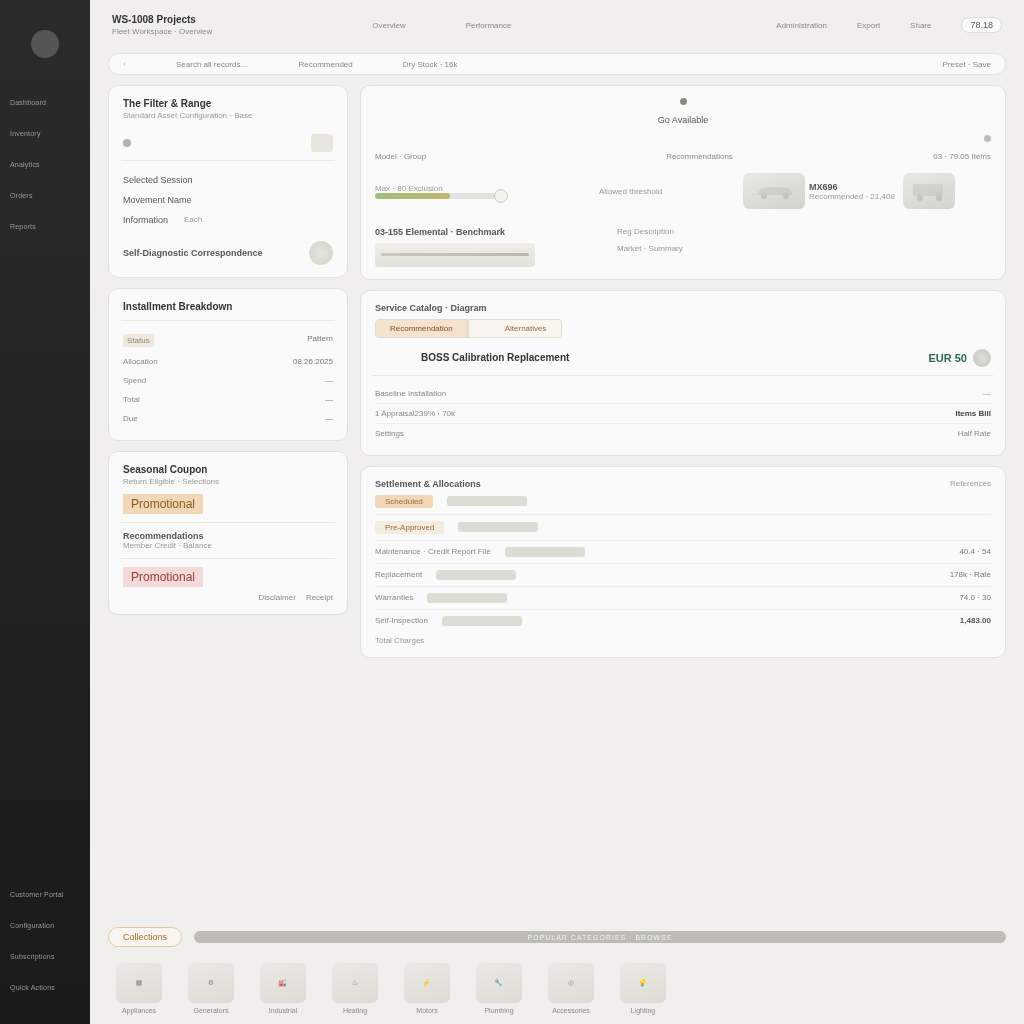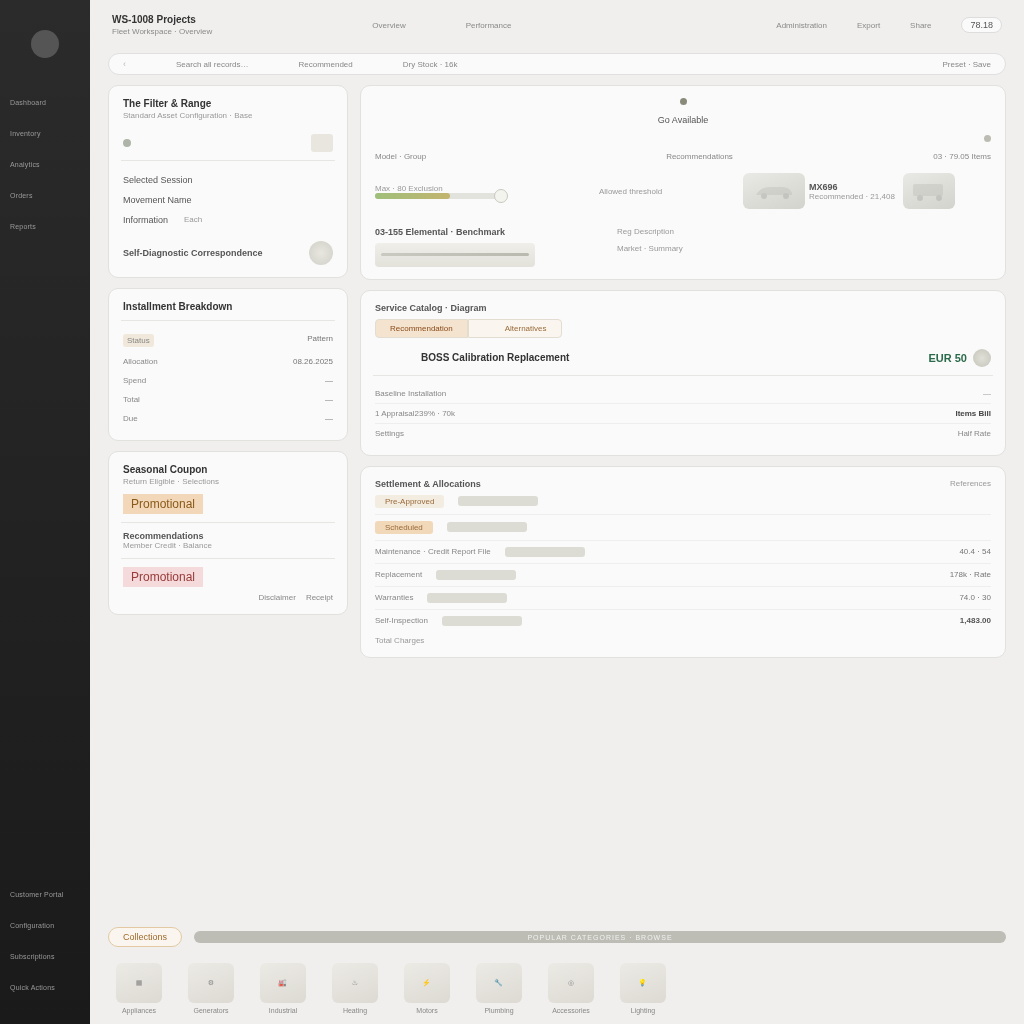--- a/index.html
+++ b/index.html
@@ -289,26 +289,26 @@
             <span style="margin-left:auto">Half Rate</span>
           </div>
         </div>
 
         <div class="card cardF">
           <div style="display:flex;justify-content:space-between">
             <span class="lbl" style="font-weight:600">Settlement &amp; Allocations</span>
             <span class="muted">References</span>
           </div>
           <div class="row">
+              <span class="tag or">Scheduled</span>
+              <span class="bar"></span>
+              <span class="amt"></span>
+            </div>
+          <div class="row">
               <span class="tag">Pre-Approved</span>
-              <span class="bar"></span>
-              <span class="amt"></span>
-            </div>
-          <div class="row">
-              <span class="tag or">Scheduled</span>
               <span class="bar"></span>
               <span class="amt"></span>
             </div>
           <div class="row">
               <span>Maintenance · Credit Report File</span>
               <span class="bar"></span>
               <span class="amt">40.4 · 54</span>
             </div>
           <div class="row">
               <span>Replacement</span>

